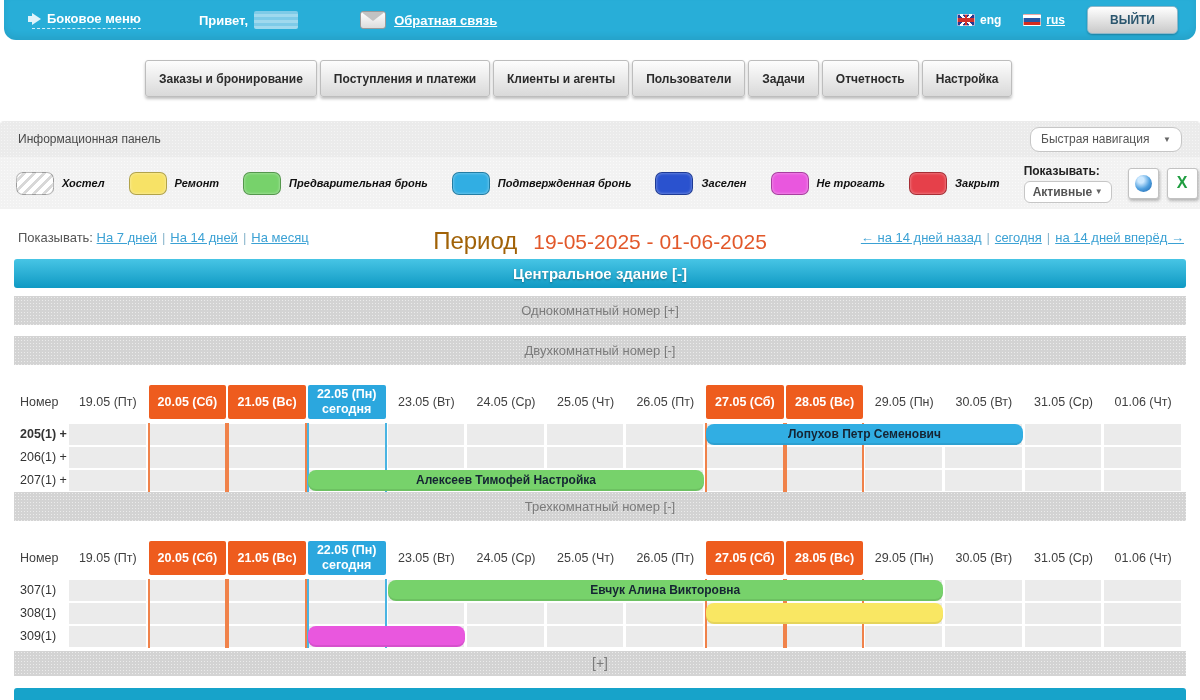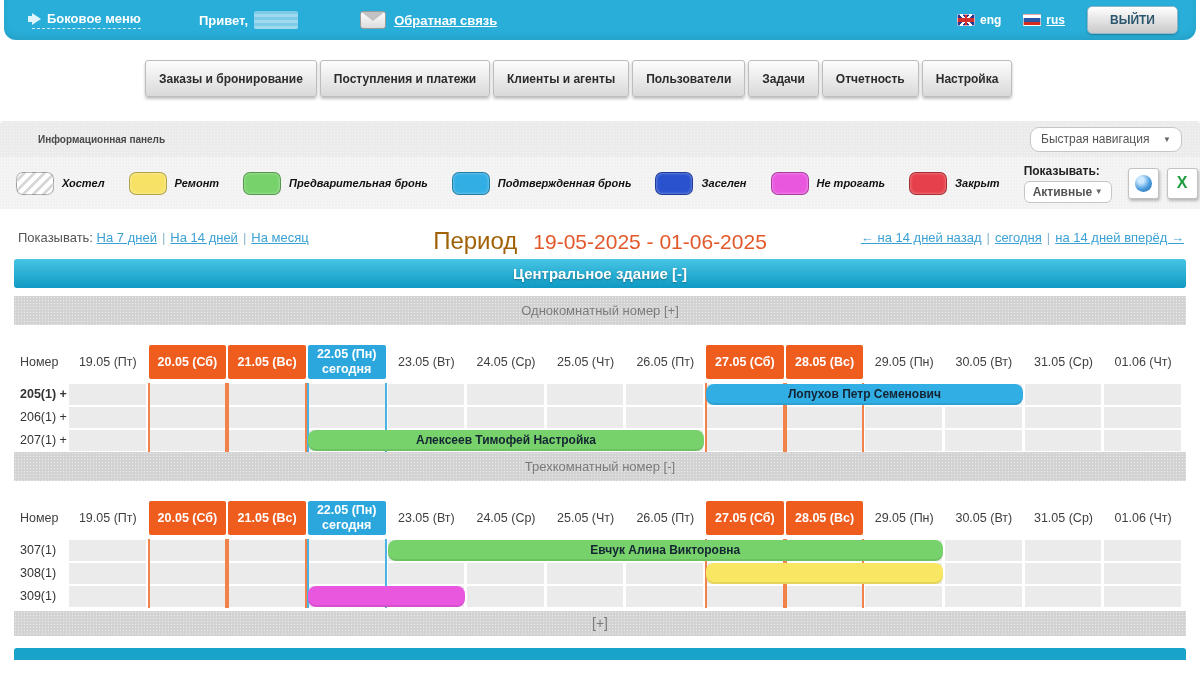--- a/index.html
+++ b/index.html
@@ -42,21 +42,21 @@
   
   .tabs { margin:20px 0 0 145px; display:flex; gap:3px; }
   .tab { background:linear-gradient(#fdfdfd,#d9d9d9); border:1px solid #bdbdbd; border-radius:3px;
     box-shadow:0 2px 3px rgba(0,0,0,.25); padding:0 13px; height:37px; line-height:37px;
     font-size:12px; font-weight:bold; color:#2c2c2c; cursor:pointer; white-space:nowrap; }
 
   
   .panel-head { margin-top:24px; height:36px; background:#ebebeb; display:flex; align-items:center;
     justify-content:space-between; padding:0 18px; border-radius:4px 4px 0 0;
     background-image:radial-gradient(rgba(255,255,255,.5) 1px, transparent 1px); background-size:3px 3px; }
-  .panel-title { font-size:10px; font-weight:bold; color:#4a4a4a;margin-left:20px; }
+  .panel-title { font-size:12px; font-weight:normal; color:#4a4a4a; }
   .selectbox { background:#fff; border:1px solid #c6c6c6; border-radius:9px; color:#555; font-size:12px;
     display:flex; align-items:center; justify-content:space-between; cursor:pointer; }
   .qnav { width:152px; height:25px; padding:0 10px; }
   .selectbox::after { content:"▼"; font-size:8px; color:#666; }
   .legend-row { background:#f2f2f2; height:52px; display:flex; align-items:center; padding:0 16px;
     background-image:radial-gradient(rgba(255,255,255,.6) 1px, transparent 1px); background-size:3px 3px; }
   .legend-item { display:flex; align-items:center; margin-right:10px; }
   .legend-chip { width:38px; height:23px; border-radius:7px; border:1px solid rgba(0,0,0,.28);
     box-shadow:inset 0 0 3px rgba(255,255,255,.5); }
   .chip-hatched { background:repeating-linear-gradient(135deg,#ffffff 0 4px,#d8d8d8 4px 7px); }
@@ -210,20 +210,21 @@
   </div>
   <div class="pr-right">
     <span class="link">← на 14 дней назад</span><span class="psep">|</span><span class="link">сегодня</span><span class="psep">|</span><span class="link">на 14 дней вперёд →</span>
   </div>
 </div>
 
 <div class="building-bar">Центральное здание [-]</div>
 
 <div>
     <div class="section-bar">Однокомнатный номер [+]</div>
+    <div class="section-bar">Двухкомнатный номер [-]</div>
     <div class="calendar">
       <div class="cal-header">
         <div class="corner">Номер</div>
         <div class="day-plain" style="left: 54px; width: 79.64px;">19.05 (Пт)</div>
         <div class="day-block" style="left: 134.64px; width: 77.64px; background: rgb(238, 92, 30);">
           <div class="d1">20.05 (Сб)</div>
         </div>
         <div class="day-block" style="left: 214.28px; width: 77.64px; background: rgb(238, 92, 30);">
           <div class="d1">21.05 (Вс)</div>
         </div>

